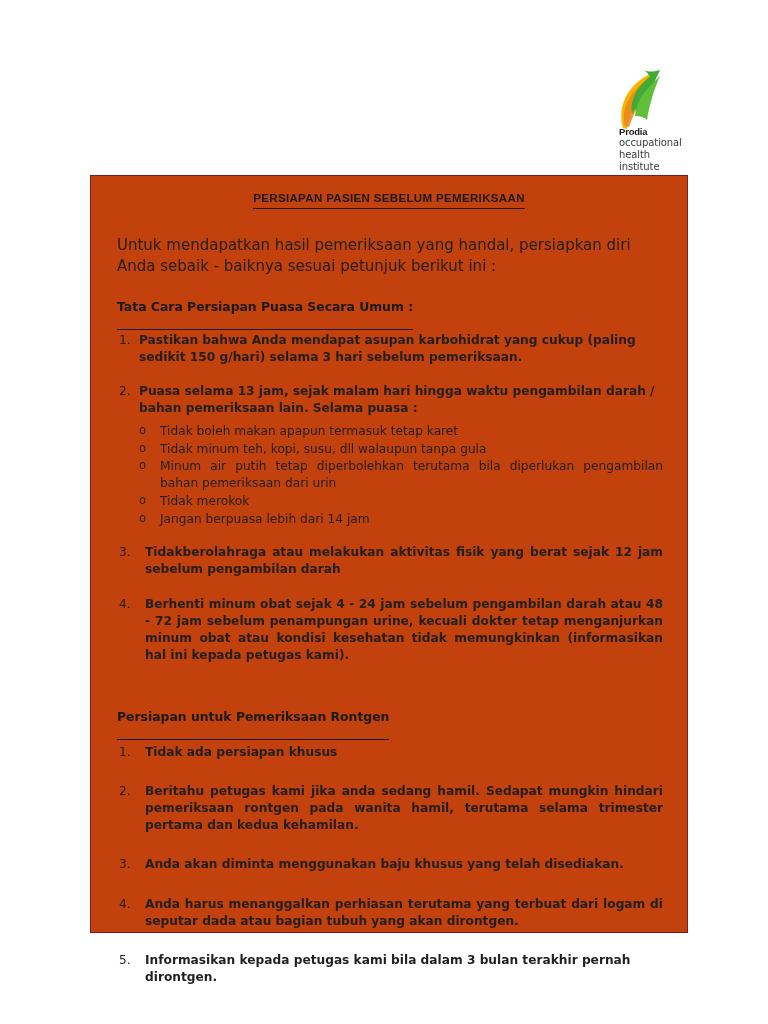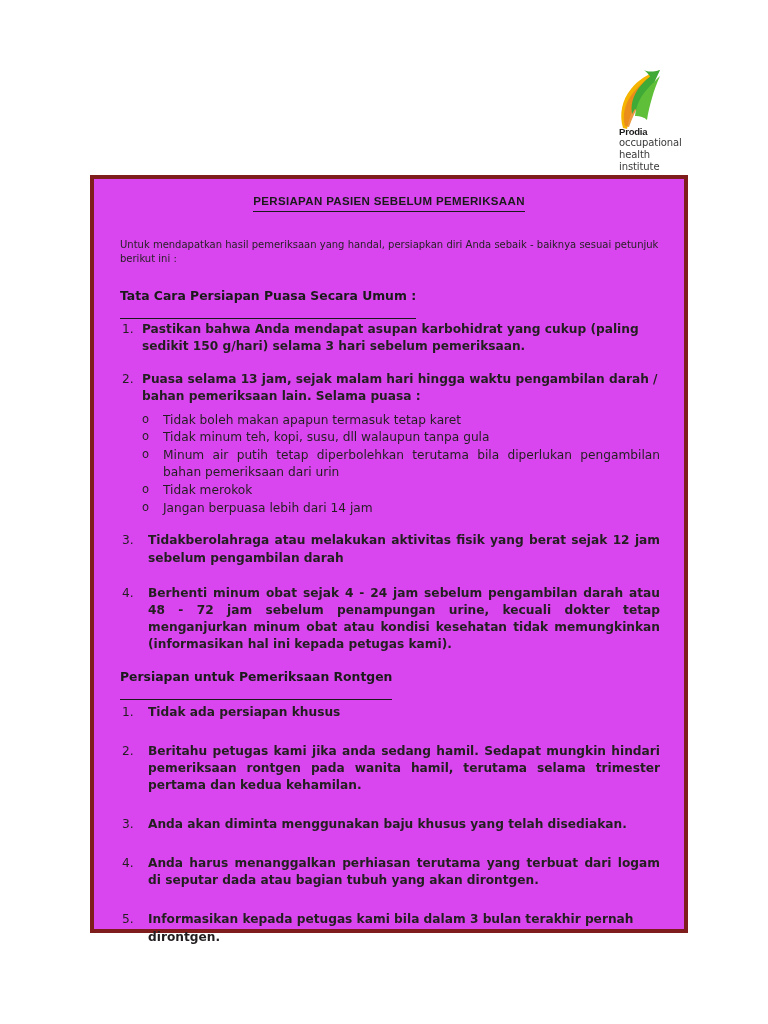--- a/index.html
+++ b/index.html
@@ -54,23 +54,23 @@
     display: block;
   }
 
   
   .doc-frame {
     position: absolute;
     left: 90px;
     top: 175px;
     width: 598px;
     height: 758px;
-    border: 4px solid #7f1d1d;
+    border: 1px solid #7f1d1d;
     box-sizing: border-box;
-    background: #d946ef;
+    background: #c2410c;
   }
   .doc-inner {
     position: absolute;
     left: 12px;
     top: 14px;
     right: 12px;
     bottom: 10px;
   }
 
   
@@ -89,21 +89,21 @@
     border-bottom: 1.5px solid #1a1a1a;
     padding-bottom: 0px;
   }
 
   
   .body-col {
     padding: 0 12px 0 14px;
   }
   p.intro {
     margin: 0 0 22px 0;
-    font-size: 10px;
+    font-size: 15px;
     line-height: 1.42;
     color: #231f20;
   }
   h2.section-head {
     margin: 0 0 18px 0;
     font-size: 12.4px;
     font-weight: bold;
     color: #1a1a1a;
     display: block;
   }
@@ -147,21 +147,21 @@
   }
   .sub-list li .omark {
     flex: 0 0 auto;
     width: 21px;
     font-size: 11.5px;
   }
   .sub-list li .otext {
     flex: 1 1 auto;
   }
 
-  .sec2 { margin-top: 16px; }
+  .sec2 { margin-top: 45px; }
   .sec2 .num-item { margin-bottom: 22px; }
   .sec2 .num-item .marker { width: 28px; }
 </style>
 </head>
 <body>
 
 <div class="logo-block">
   <svg class="logo-mark" viewBox="0 0 56 62">
     <path d="M18 60 C14 46 17 32 26 21 C33 12 43 6 52 3 C45 10 38 19 33 29 C28 39 24 50 22 61 Z" fill="#f5b400"></path>
     <path d="M20 58 C17 47 20 35 28 25 C35 16 44 9 53 4 C47 13 41 22 36 32 C31 42 27 50 24 59 Z" fill="#e8861e" opacity="0.85"></path>

